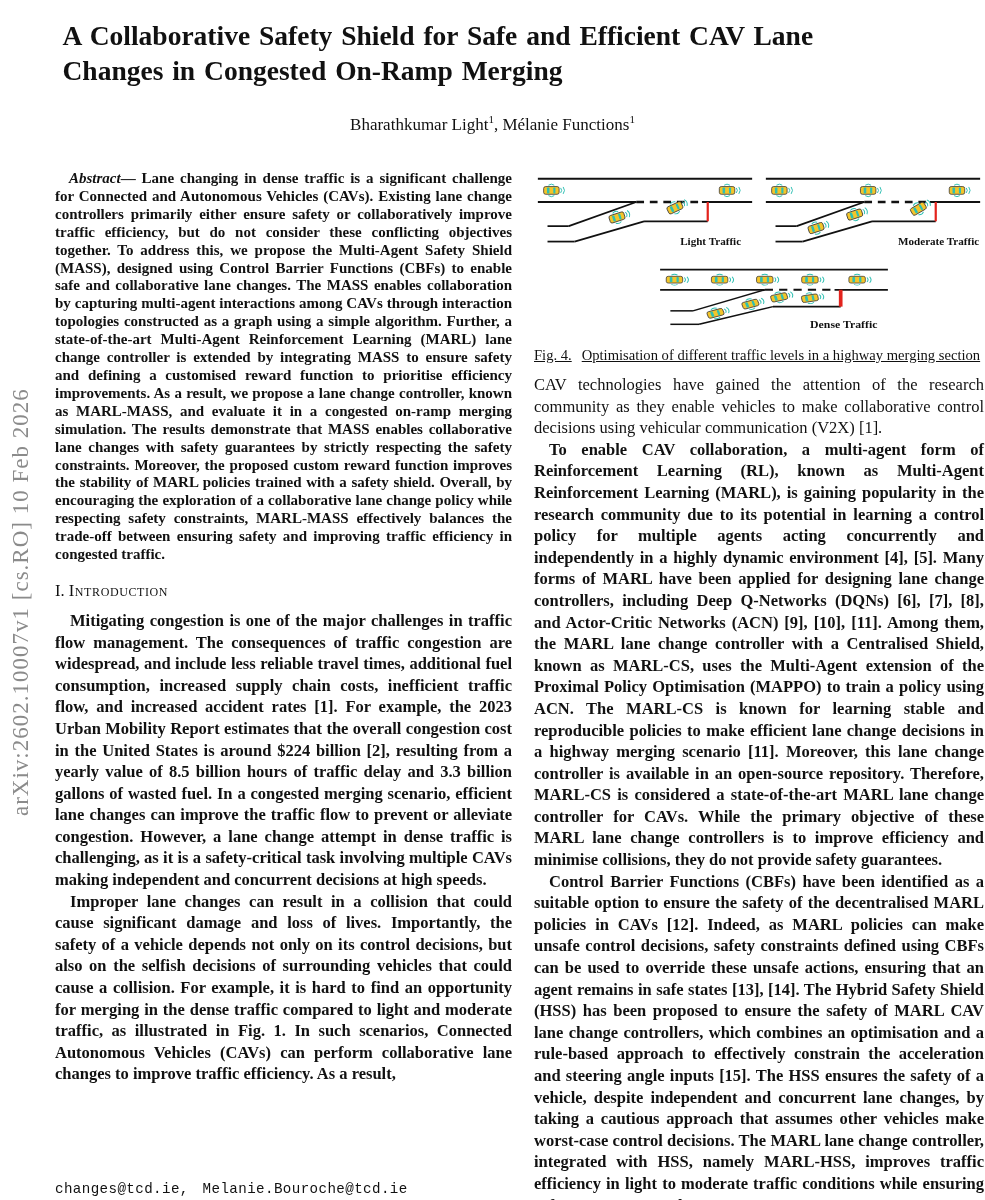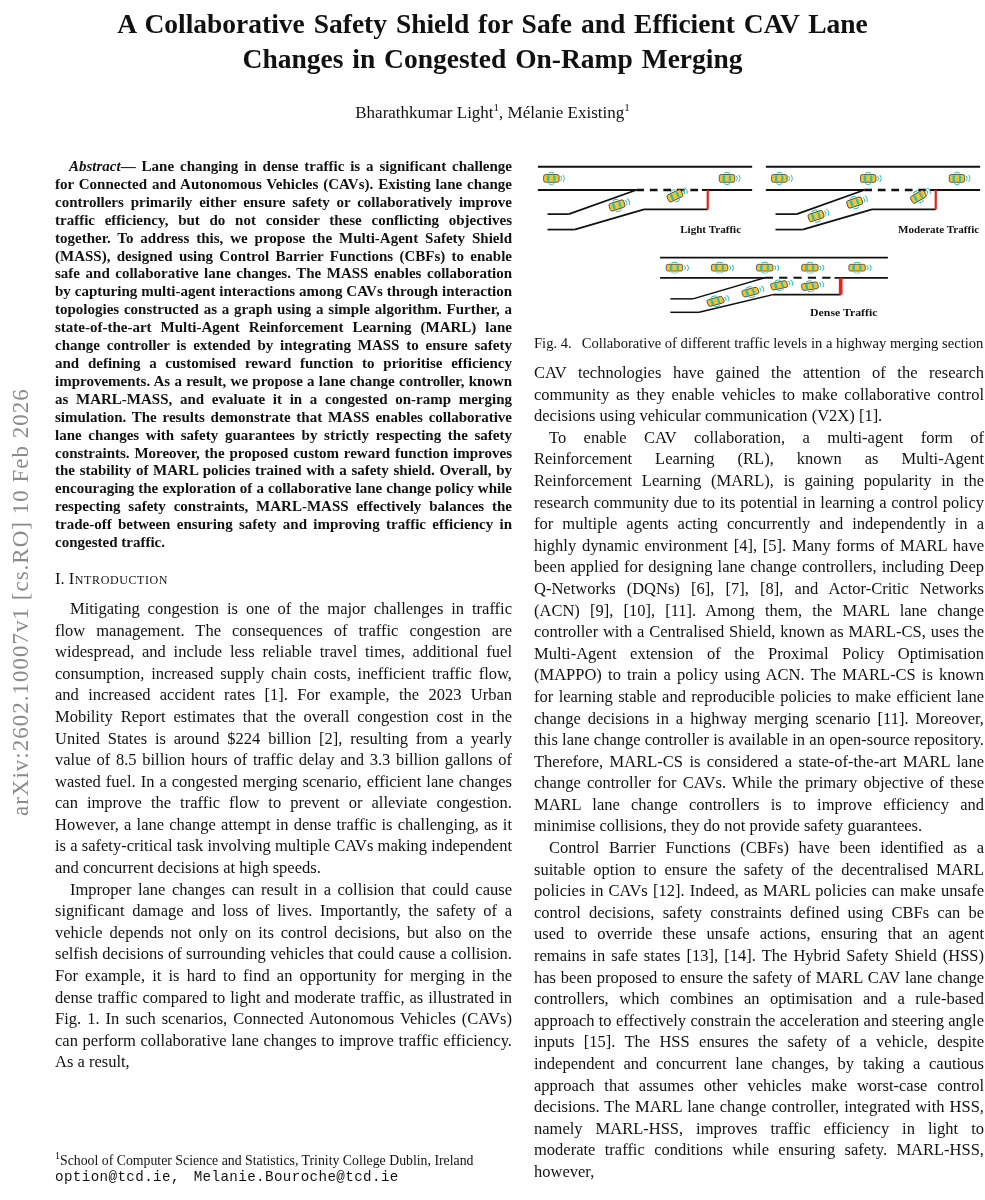--- a/index.html
+++ b/index.html
@@ -19,23 +19,22 @@
     transform:rotate(180deg);
     text-align:center;
     font-size:23px;
     letter-spacing:1px;
     color:#8b8b8b;
     white-space:nowrap;
     font-family:"Liberation Serif", serif;
   }
   header{padding-top:6px;}
   .title{
-    margin:0 auto;
+    margin:12px auto;
     max-width:860px;
-    text-align:center;
     font-size:27.5px;
     font-weight:bold;
     line-height:35px;
     word-spacing:2px;
   }
   .authors{
     margin-top:27px;
     text-align:center;
     font-size:17px;
   }
@@ -69,37 +68,37 @@
     font-size:16.5px;
     font-weight:normal;
   }
   .section-head .sc{font-variant:small-caps;letter-spacing:0.6px;}
   p.body{
     margin:0;
     font-size:16.5px;
     line-height:21.6px;
     text-align:justify;
   }
-  p.body.indent{text-indent:15px;}
+  p.body.indent{text-indent:15px;font-weight:bold;}
   .footnote{
     margin-top:auto;
     padding-bottom:4px;
     font-size:13.8px;
     line-height:17px;
   }
   .footnote sup{font-size:10px;vertical-align:super;}
   .footnote .mono{
     font-family:"Liberation Mono", monospace;
     font-size:14.2px;
     word-spacing:5px;
     letter-spacing:0.4px;
     white-space:nowrap;
   }
   
-  figure{margin:0 0 10px 0;padding:0;}
+  figure{margin:0 0 10px 0;padding:0;text-decoration:underline;}
   .fig-row-top{display:flex;justify-content:space-between;}
   .fig-row-top svg{width:222px;height:92px;}
   .fig-row-bottom{display:flex;justify-content:center;}
   .fig-row-bottom svg{width:236px;height:80px;margin-left:30px;}
   figcaption{
     margin-top:4px;
     font-size:14.6px;
     line-height:18px;
     text-align:left;
   }
@@ -108,37 +107,36 @@
 </head>
 <body>
 
 <div class="page">
 
   <div class="arxiv-side">arXiv:2602.10007v1  [cs.RO]  10 Feb 2026</div>
 
   <header>
     <h1 class="title">A Collaborative Safety Shield for Safe and Efficient CAV Lane Changes in Congested On-Ramp Merging</h1>
     <div class="authors">
-      <span>Bharathkumar Light</span><sup>1</sup><span>, </span><span>Mélanie Existing</span><sup>1</sup>
+      <span>Bharathkumar Light</span><sup>1</sup><span>, </span><span>Mélanie Functions</span><sup>1</sup>
     </div>
   </header>
 
   <div class="columns">
 
     <div class="col-left">
       <p class="abstract"><span class="ab-lead">Abstract</span><span>— </span><span>Lane changing in dense traffic is a significant challenge for Connected and Autonomous Vehicles (CAVs). Existing lane change controllers primarily either ensure safety or collaboratively improve traffic efficiency, but do not consider these conflicting objectives together. To address this, we propose the Multi-Agent Safety Shield (MASS), designed using Control Barrier Functions (CBFs) to enable safe and collaborative lane changes. The MASS enables collaboration by capturing multi-agent interactions among CAVs through interaction topologies constructed as a graph using a simple algorithm. Further, a state-of-the-art Multi-Agent Reinforcement Learning (MARL) lane change controller is extended by integrating MASS to ensure safety and defining a customised reward function to prioritise efficiency improvements. As a result, we propose a lane change controller, known as MARL-MASS, and evaluate it in a congested on-ramp merging simulation. The results demonstrate that MASS enables collaborative lane changes with safety guarantees by strictly respecting the safety constraints. Moreover, the proposed custom reward function improves the stability of MARL policies trained with a safety shield. Overall, by encouraging the exploration of a collaborative lane change policy while respecting safety constraints, MARL-MASS effectively balances the trade-off between ensuring safety and improving traffic efficiency in congested traffic.</span></p>
 
       <h2 class="section-head"><span>I.</span> <span class="sc">Introduction</span></h2>
 
       <p class="body indent">Mitigating congestion is one of the major challenges in traffic flow management. The consequences of traffic congestion are widespread, and include less reliable travel times, additional fuel consumption, increased supply chain costs, inefficient traffic flow, and increased accident rates [1]. For example, the 2023 Urban Mobility Report estimates that the overall congestion cost in the United States is around $224 billion [2], resulting from a yearly value of 8.5 billion hours of traffic delay and 3.3 billion gallons of wasted fuel. In a congested merging scenario, efficient lane changes can improve the traffic flow to prevent or alleviate congestion. However, a lane change attempt in dense traffic is challenging, as it is a safety-critical task involving multiple CAVs making independent and concurrent decisions at high speeds.</p>
       <p class="body indent">Improper lane changes can result in a collision that could cause significant damage and loss of lives. Importantly, the safety of a vehicle depends not only on its control decisions, but also on the selfish decisions of surrounding vehicles that could cause a collision. For example, it is hard to find an opportunity for merging in the dense traffic compared to light and moderate traffic, as illustrated in Fig. 1. In such scenarios, Connected Autonomous Vehicles (CAVs) can perform collaborative lane changes to improve traffic efficiency. As a result,</p>
 
       <div class="footnote">
-        <div><sup>1</sup><span>School of Computer Science and Statistics, Trinity College Dublin, Ireland</span></div>
-        <div class="mono">option@tcd.ie, Melanie.Bouroche@tcd.ie</div>
+        <div class="mono">changes@tcd.ie, Melanie.Bouroche@tcd.ie</div>
       </div>
     </div>
 
     <div class="col-right">
       <figure>
         <div class="fig-row-top">
           <svg viewBox="0 0 230 95">
               <line x1="4" y1="9" x2="226" y2="9" stroke="#111111" stroke-width="2.1"></line>
               <line x1="4" y1="33" x2="106" y2="33" stroke="#111111" stroke-width="2.1"></line>
               <line x1="106" y1="33" x2="174" y2="33" stroke="#111111" stroke-width="2.5" stroke-dasharray="8 6"></line>
@@ -344,21 +342,21 @@
                 <rect x="-8" y="-4" width="16" height="8" rx="2" fill="#f4c52a" stroke="#333333" stroke-width="0.8"></rect>
                 <rect x="-4.6" y="-3.1" width="2.6" height="6.2" rx="0.8" fill="#2ebfb2"></rect>
                 <rect x="2" y="-3.1" width="2.2" height="6.2" rx="0.8" fill="#2ebfb2"></rect>
                 <path d="M -3,-5.4 Q 0,-7.6 3,-5.4" fill="none" stroke="#2ebfb2" stroke-width="1"></path>
                 <path d="M -3,5.4 Q 0,7.6 3,5.4" fill="none" stroke="#2ebfb2" stroke-width="1"></path>
                 <path d="M 9.6,-2.6 Q 11.8,0 9.6,2.6" fill="none" stroke="#2ebfb2" stroke-width="1"></path>
                 <path d="M 12.2,-3.6 Q 15,0 12.2,3.6" fill="none" stroke="#2ebfb2" stroke-width="1"></path>
               </g>
             </svg>
         </div>
-        <figcaption><span class="cap-label">Fig. 4.</span><span>Collaborative of different traffic levels in a highway merging section</span></figcaption>
+        <figcaption><span class="cap-label">Fig. 4.</span><span>Optimisation of different traffic levels in a highway merging section</span></figcaption>
       </figure>
 
       <p class="body">CAV technologies have gained the attention of the research community as they enable vehicles to make collaborative control decisions using vehicular communication (V2X) [1].</p>
       <p class="body indent">To enable CAV collaboration, a multi-agent form of Reinforcement Learning (RL), known as Multi-Agent Reinforcement Learning (MARL), is gaining popularity in the research community due to its potential in learning a control policy for multiple agents acting concurrently and independently in a highly dynamic environment [4], [5]. Many forms of MARL have been applied for designing lane change controllers, including Deep Q-Networks (DQNs) [6], [7], [8], and Actor-Critic Networks (ACN) [9], [10], [11]. Among them, the MARL lane change controller with a Centralised Shield, known as MARL-CS, uses the Multi-Agent extension of the Proximal Policy Optimisation (MAPPO) to train a policy using ACN. The MARL-CS is known for learning stable and reproducible policies to make efficient lane change decisions in a highway merging scenario [11]. Moreover, this lane change controller is available in an open-source repository. Therefore, MARL-CS is considered a state-of-the-art MARL lane change controller for CAVs. While the primary objective of these MARL lane change controllers is to improve efficiency and minimise collisions, they do not provide safety guarantees.</p>
       <p class="body indent">Control Barrier Functions (CBFs) have been identified as a suitable option to ensure the safety of the decentralised MARL policies in CAVs [12]. Indeed, as MARL policies can make unsafe control decisions, safety constraints defined using CBFs can be used to override these unsafe actions, ensuring that an agent remains in safe states [13], [14]. The Hybrid Safety Shield (HSS) has been proposed to ensure the safety of MARL CAV lane change controllers, which combines an optimisation and a rule-based approach to effectively constrain the acceleration and steering angle inputs [15]. The HSS ensures the safety of a vehicle, despite independent and concurrent lane changes, by taking a cautious approach that assumes other vehicles make worst-case control decisions. The MARL lane change controller, integrated with HSS, namely MARL-HSS, improves traffic efficiency in light to moderate traffic conditions while ensuring safety. MARL-HSS, however,</p>
     </div>
 
   </div>
 </div>
 

